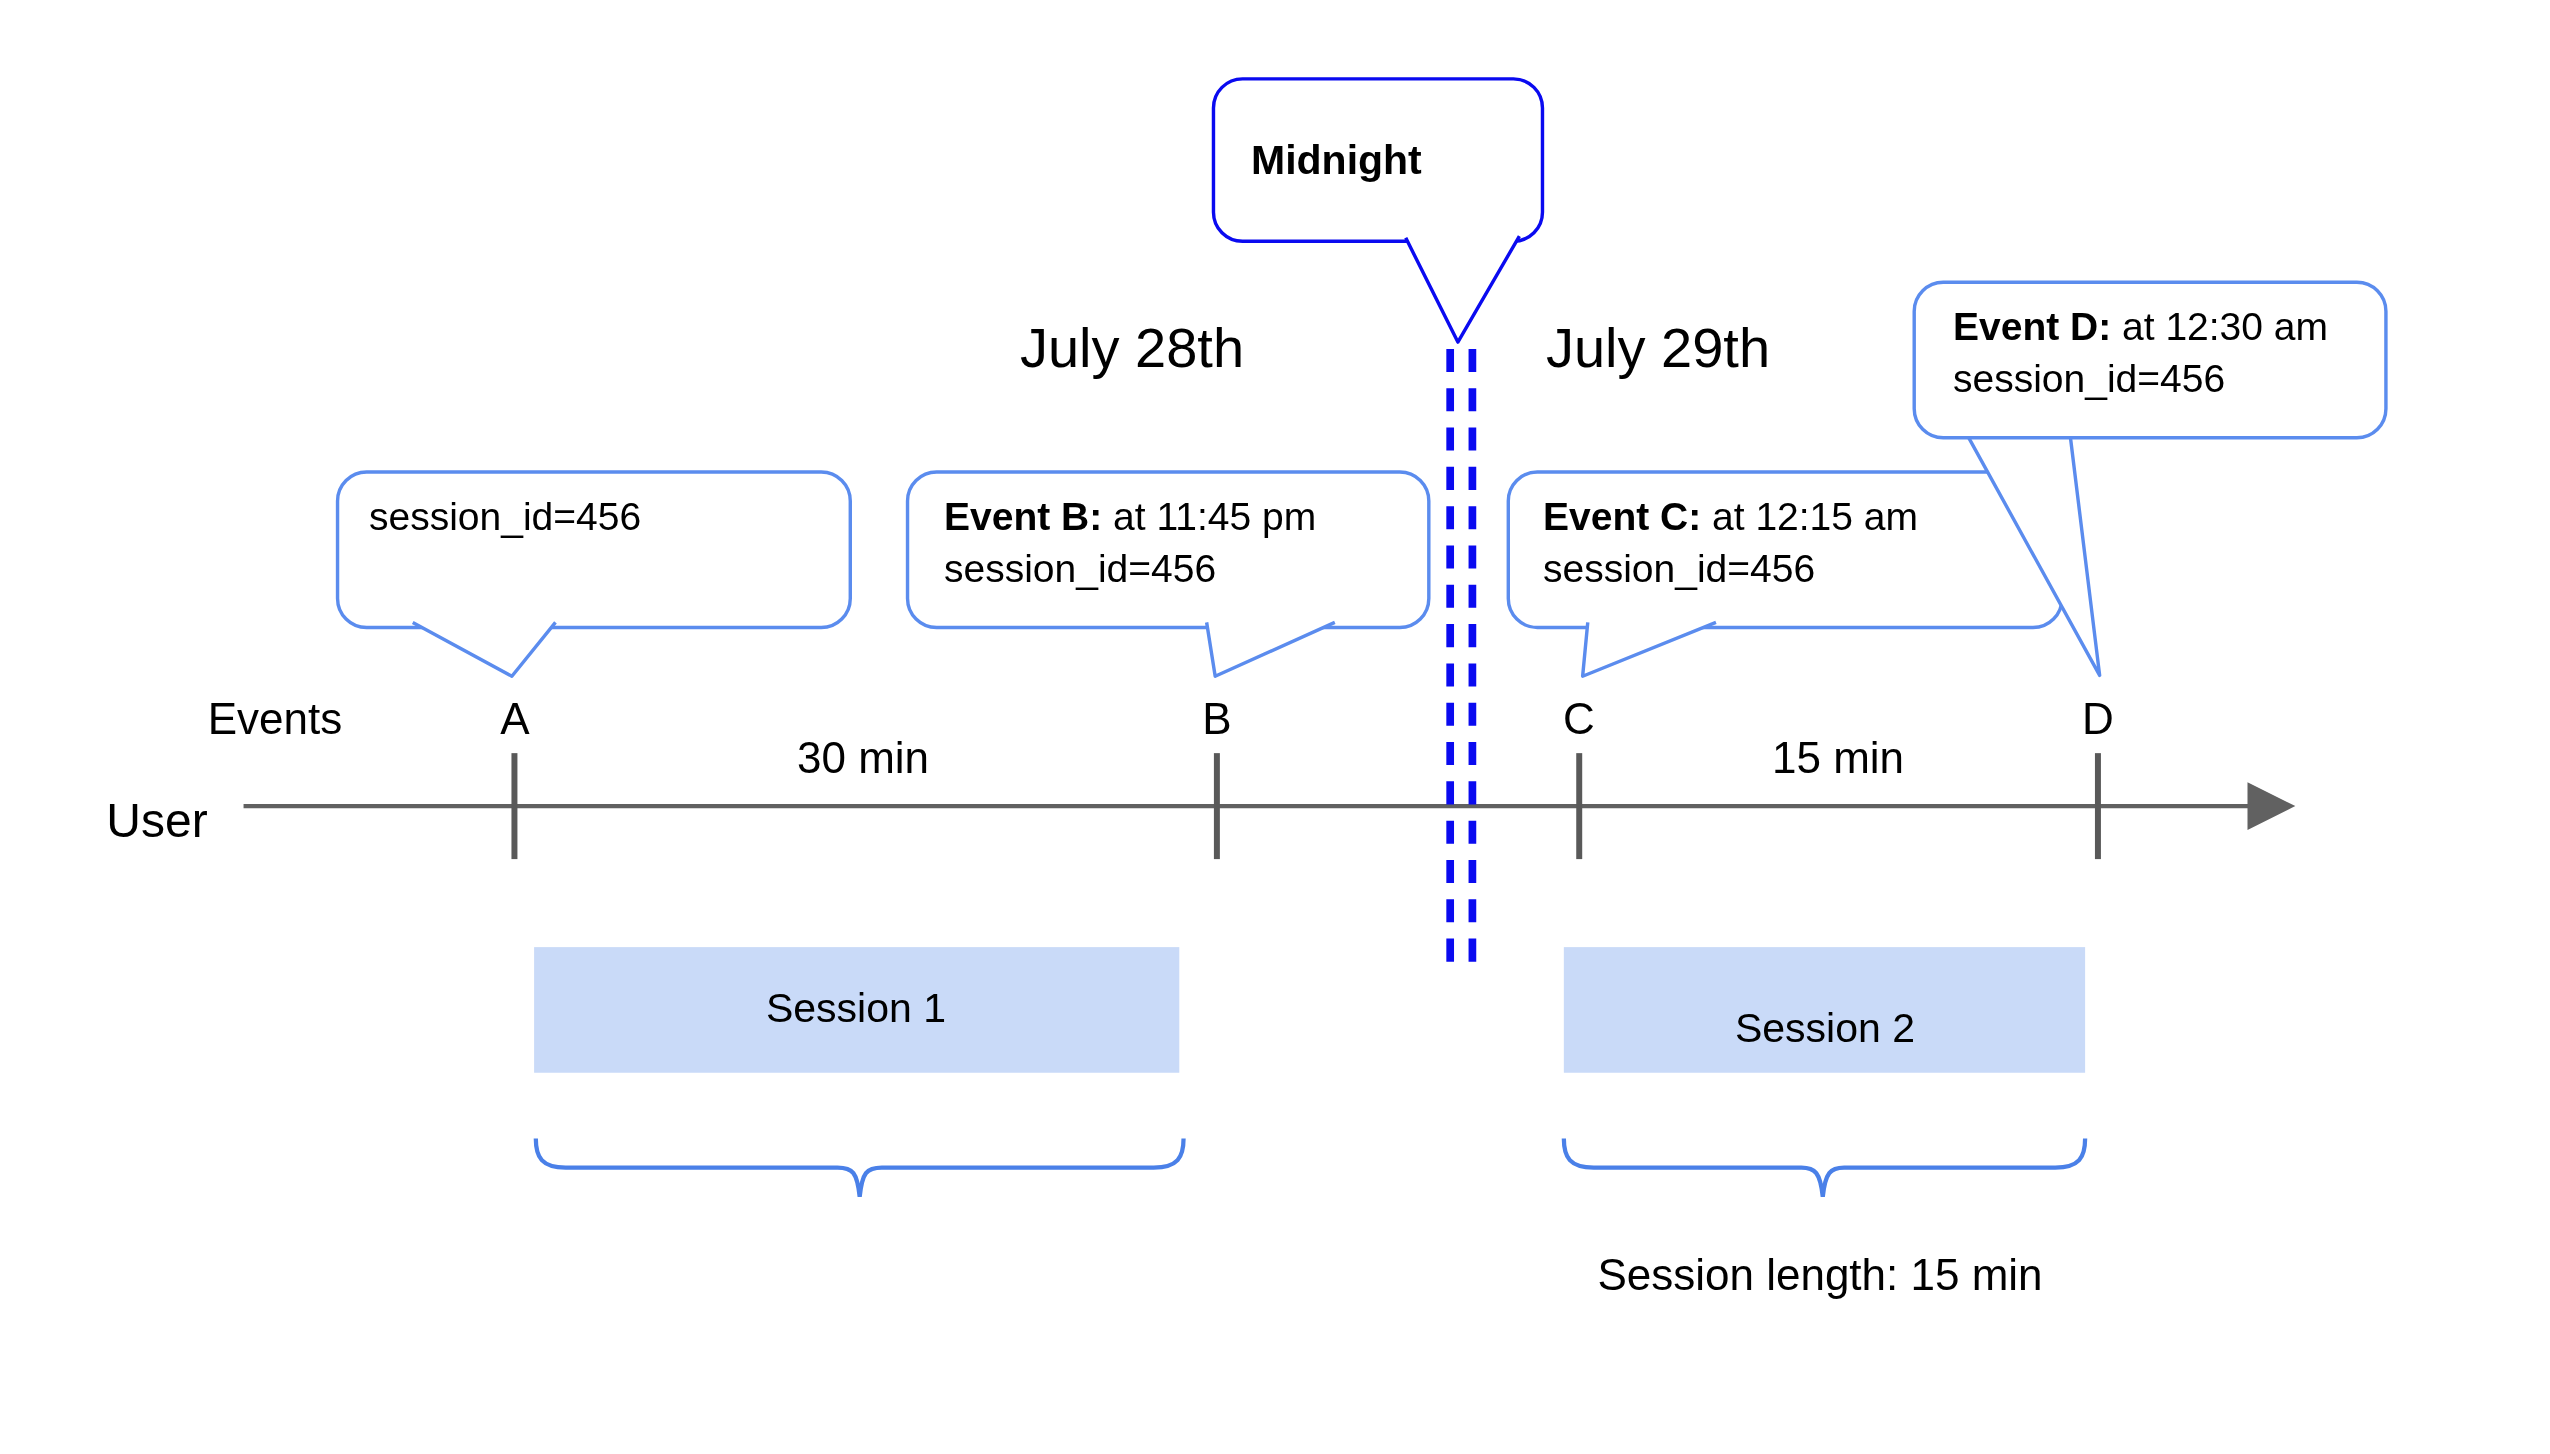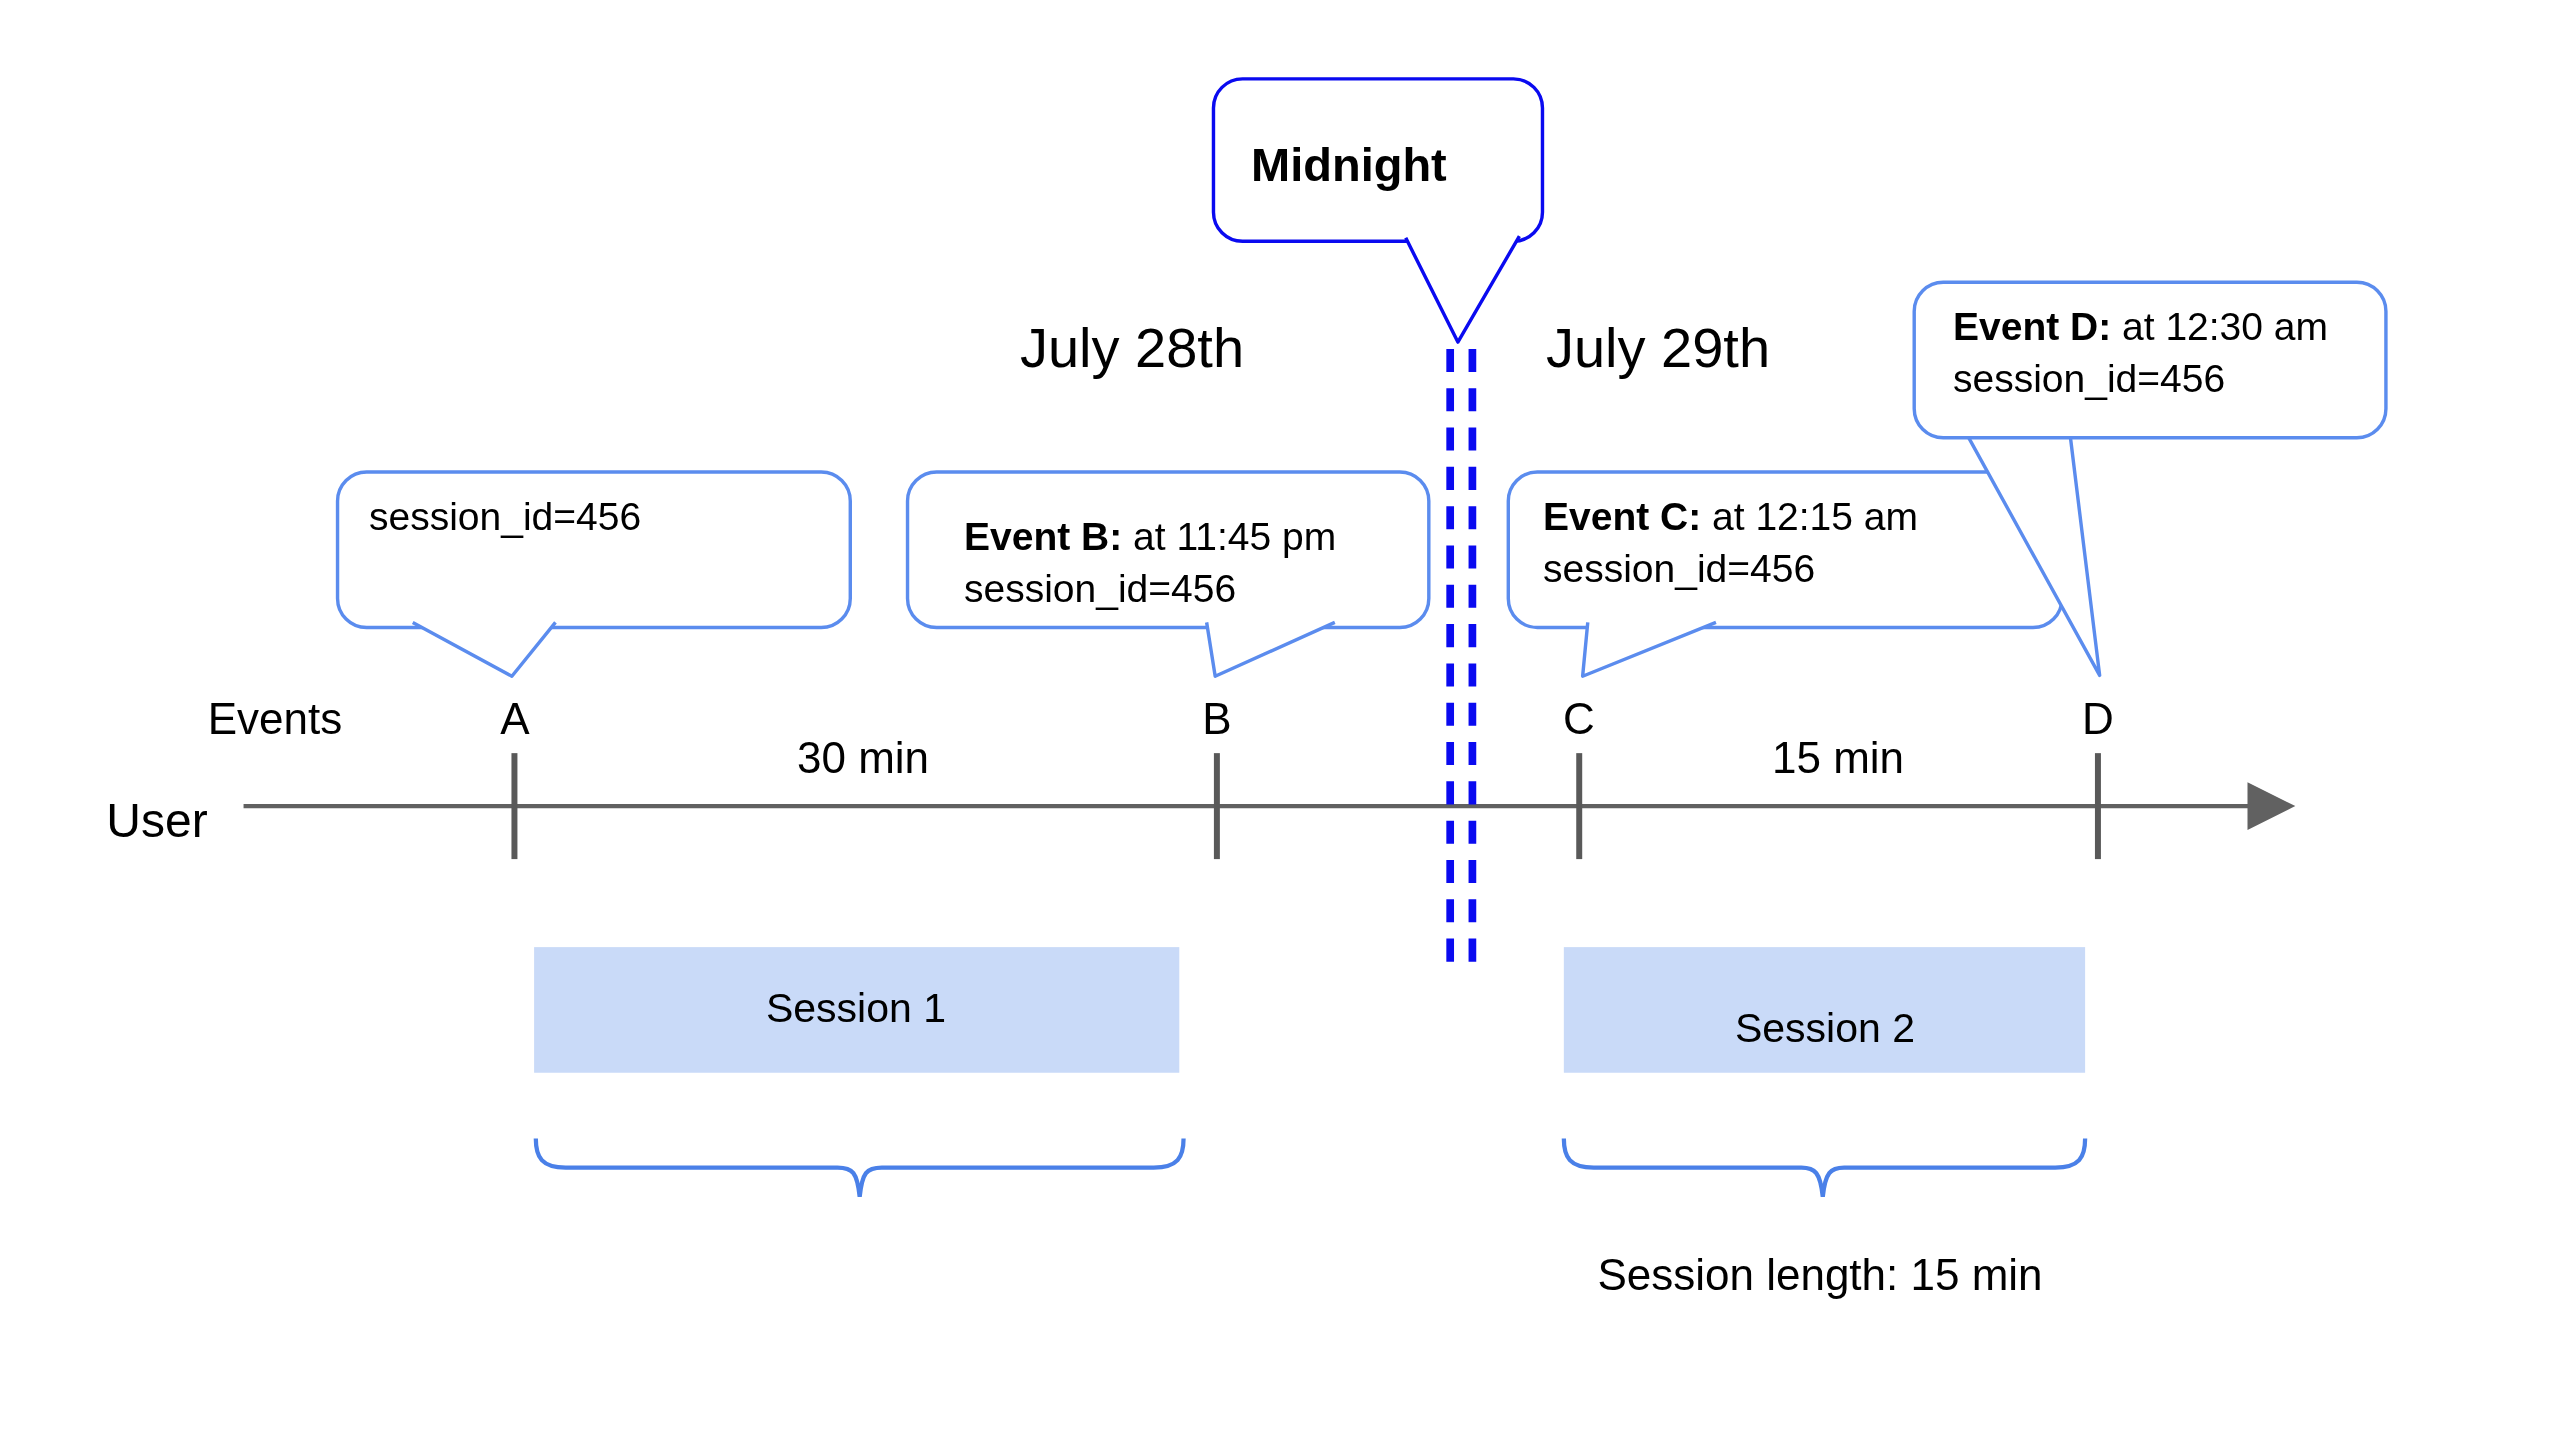--- a/index.html
+++ b/index.html
@@ -14,21 +14,21 @@
   #shapes{position:absolute;left:0;top:0;}
   .txt{position:absolute;white-space:nowrap;}
   .center{transform:translateX(-50%);text-align:center;}
   .date-label{font-size:56px;}
   .letter{font-size:44px;}
   .axis-label{font-size:44px;}
   .user-label{font-size:48px;margin-left:16px;}
   .min-label{font-size:44px;}
   .session-name{font-size:41px;}
   .session-length{font-size:44px;}
-  .midnight-label{font-size:47px;font-weight:bold;}
+  .midnight-label{font-size:41px;font-weight:bold;}
   .callout-text{font-size:39px;line-height:52px;}
   .callout-text .b{font-weight:bold;}
 </style>
 </head>
 <body>
 
 <div id="canvas">
 
   <svg id="shapes" width="2550" height="1455" viewBox="0 0 2984 1702">
 
@@ -73,21 +73,21 @@
   </svg>
 
   <div class="txt date-label center" style="left:1132px;top:315px;">July 28th</div>
   <div class="txt date-label center" style="left:1658px;top:315px;">July 29th</div>
 
   <div class="txt midnight-label" style="left:1251px;top:137px;">Midnight</div>
 
   <div class="txt callout-text" style="left:369px;top:491px;">
     <div>session_id=456</div>
   </div>
-  <div class="txt callout-text" style="left:964px;top:491px;margin-top:20px;">
+  <div class="txt callout-text" style="left:944px;top:491px;">
     <div><span class="b">Event B:</span><span> at 11:45 pm</span></div>
     <div>session_id=456</div>
   </div>
   <div class="txt callout-text" style="left:1543px;top:491px;">
     <div><span class="b">Event C:</span><span> at 12:15 am</span></div>
     <div>session_id=456</div>
   </div>
   <div class="txt callout-text" style="left:1953px;top:301px;">
     <div><span class="b">Event D:</span><span> at 12:30 am</span></div>
     <div>session_id=456</div>

